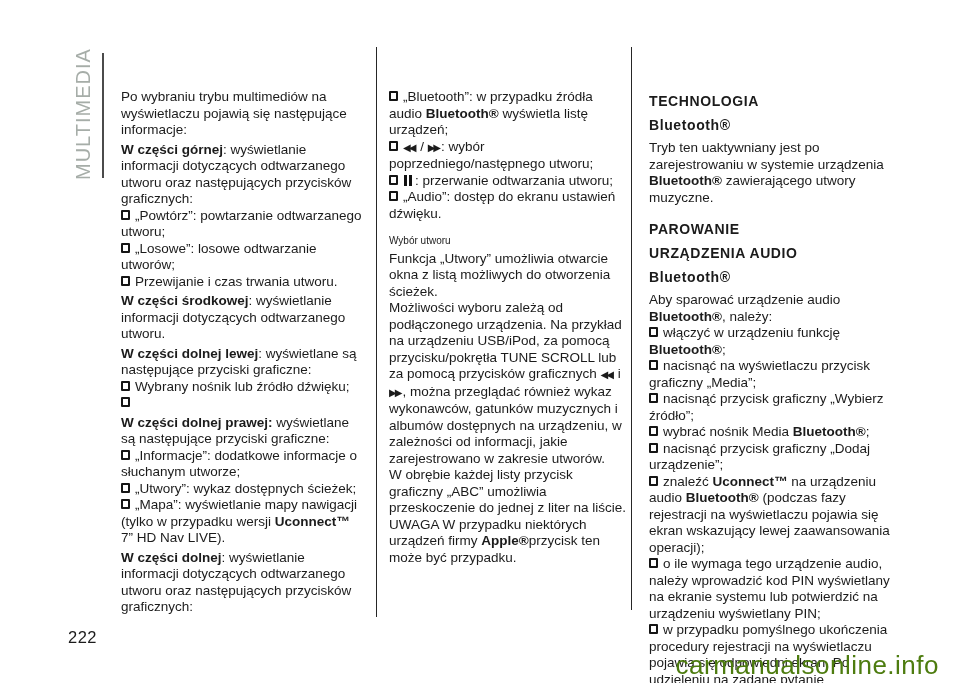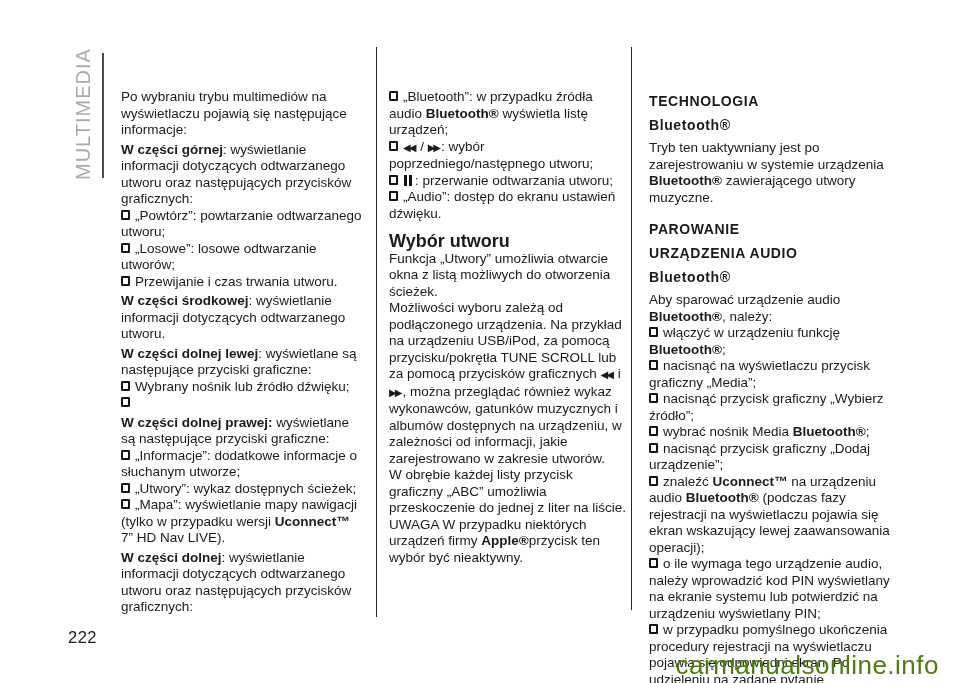--- a/index.html
+++ b/index.html
@@ -35,21 +35,21 @@
   .col2{left:389px;width:239px;}
   .col3{left:649px;width:257px;}
   .divider{
     position:absolute;top:47px;width:1px;background:#262626;
   }
   .d1{left:376px;height:570px;}
   .d2{left:631px;height:563px;}
   .col p{margin:0;padding:0;}
   .gap-s{margin-top:3px !important;}
   .gap-m{margin-top:11px !important;}
-  .p-heading{font-weight:bold;font-size:18px;margin-top:11px !important;margin-bottom:1px !important;}
+  .p-heading{font-weight:normal;font-size:10px;margin-top:11px !important;margin-bottom:1px !important;}
   .p-section{
     font-weight:bold;font-size:14px;line-height:24px;
     letter-spacing:0.6px;white-space:pre-line;
     margin-bottom:3px !important;
   }
   .b{font-weight:bold;}
   .sq{
     display:inline-block;width:5px;height:6px;
     border:2px solid #151515;border-radius:1px;
     margin-right:5px;
@@ -99,21 +99,21 @@
   <div class="divider d1"></div>
   <div class="col col2">
       <p class="p-bullet"><span class="sq"></span><span>„Bluetooth”: w przypadku źródła audio </span><span class="b">Bluetooth®</span><span> wyświetla listę urządzeń;</span></p>
       <p class="p-bullet"><span class="sq"></span><span class="av">◀◀</span><span> / </span><span class="av">▶▶</span><span>: wybór poprzedniego/następnego utworu;</span></p>
       <p class="p-bullet"><span class="sq"></span><span class="pause"><span class="pausebar"></span><span class="pausebar"></span></span><span>: przerwanie odtwarzania utworu;</span></p>
       <p class="p-bullet"><span class="sq"></span><span>„Audio”: dostęp do ekranu ustawień dźwięku.</span></p>
       <p class="p-heading"><span>Wybór utworu</span></p>
       <p class="p-body"><span>Funkcja „Utwory” umożliwia otwarcie okna z listą możliwych do otworzenia ścieżek.</span></p>
       <p class="p-body"><span>Możliwości wyboru zależą od podłączonego urządzenia. Na przykład na urządzeniu USB/iPod, za pomocą przycisku/pokrętła TUNE SCROLL lub za pomocą przycisków graficznych </span><span class="av">◀◀</span><span> i </span><span class="av">▶▶</span><span>, można przeglądać również wykaz wykonawców, gatunków muzycznych i albumów dostępnych na urządzeniu, w zależności od informacji, jakie zarejestrowano w zakresie utworów.</span></p>
       <p class="p-body"><span>W obrębie każdej listy przycisk graficzny „ABC” umożliwia przeskoczenie do jednej z liter na liście.</span></p>
-      <p class="p-body"><span>UWAGA W przypadku niektórych urządzeń firmy </span><span class="b">Apple®</span><span>przycisk ten wybór być nieaktywny.</span></p>
+      <p class="p-body"><span>UWAGA W przypadku niektórych urządzeń firmy </span><span class="b">Apple®</span><span>przycisk ten może być przypadku.</span></p>
     </div>
   <div class="divider d2"></div>
   <div class="col col3">
       <p class="p-section"><span class="b">TECHNOLOGIA
 Bluetooth®</span></p>
       <p class="p-body"><span>Tryb ten uaktywniany jest po zarejestrowaniu w systemie urządzenia </span><span class="b">Bluetooth®</span><span> zawierającego utwory muzyczne.</span></p>
       <p class="p-section gap-m"><span class="b">PAROWANIE
 URZĄDZENIA AUDIO
 Bluetooth®</span></p>
       <p class="p-body"><span>Aby sparować urządzenie audio </span><span class="b">Bluetooth®</span><span>, należy:</span></p>

